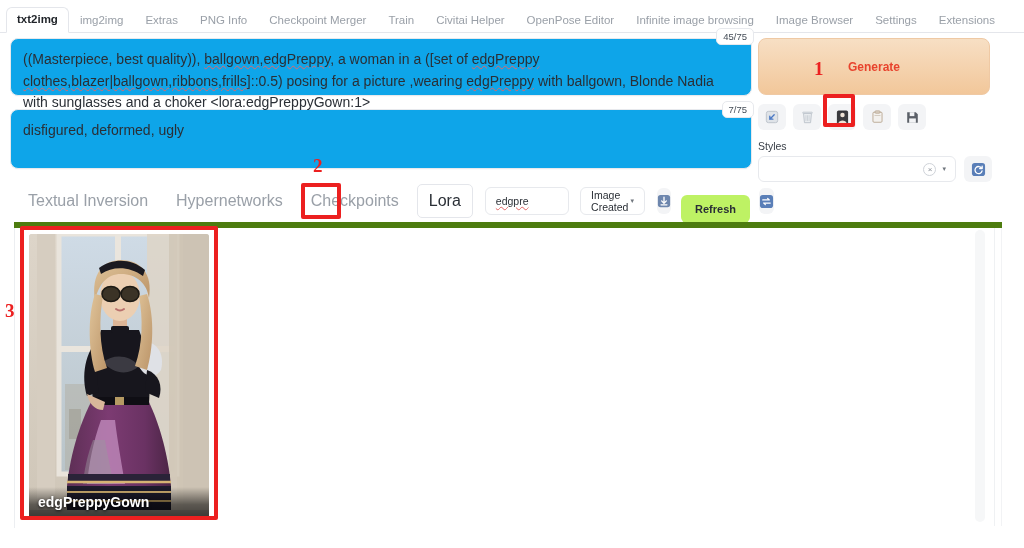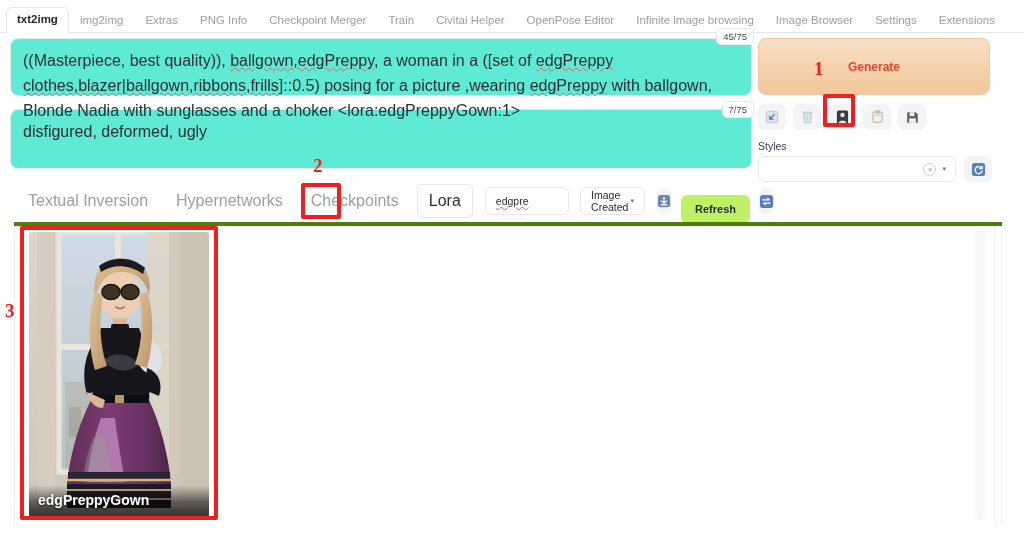--- a/index.html
+++ b/index.html
@@ -25,22 +25,22 @@
     border-radius: 6px 6px 0 0; position: relative; top: 1px;
   }
   .tab.active {
     color: #1f2328; font-weight: bold; background: #fff;
     border-color: #e4e6eb; border-bottom: 1px solid #fff;
   }
 
   
   .leftcol { position: absolute; left: 10px; top: 38px; width: 742px; }
   .promptbox {
-    border: 1px solid #e7e9ed; border-radius: 8px; background: #5eead4;
-    padding: 10px 12px; font-size: 16px; color: #2a2f36; line-height: 1.55;
+    border: 1px solid #e7e9ed; border-radius: 8px; background: #0ea5e9;
+    padding: 10px 12px; font-size: 14px; color: #2a2f36; line-height: 1.55;
     box-shadow: 0 1px 1px rgba(0,0,0,.02);
   }
   .promptbox.p1 { height: 58px; }
   .promptbox.p2 { height: 60px; margin-top: 13px; }
   .sp { text-decoration: underline; text-decoration-style: wavy;
         text-decoration-color: #e06666; text-decoration-thickness: .7px; }
   .counter {
     position: absolute; background: #fff; border: 1px solid #e7e9ed;
     border-radius: 5px; font-size: 9.5px; color: #444c56;
     padding: 2px 6px; line-height: 1.2; z-index: 5;
@@ -117,21 +117,21 @@
   }
   .syncbtn {
     width: 26px; height: 26px; border-radius: 6px; background: #f3f4f6;
     display: flex; align-items: center; justify-content: center;
     margin-left: 9px; cursor: pointer;
   }
 
   
   .cardspanel {
     position: absolute; left: 14px; top: 222px; width: 988px; height: 300px;
-    border-top: 4px solid #4d7c0f; background: #fff; text-decoration: underline;
+    border-top: 6px solid #4d7c0f; background: #fff; text-decoration: underline;
   }
   .card {
     position: absolute; left: 15px; top: 6px; width: 180px; height: 285px;
     border-radius: 3px; overflow: hidden; cursor: pointer;
     background: #d9d2c8;
   }
   .card .label {
     position: absolute; left: 0; bottom: 0; width: 100%;
     padding: 7px 9px 9px 9px; color: #fff; font-size: 14px; font-weight: bold;
     text-shadow: 0 1px 3px rgba(0,0,0,.85);

